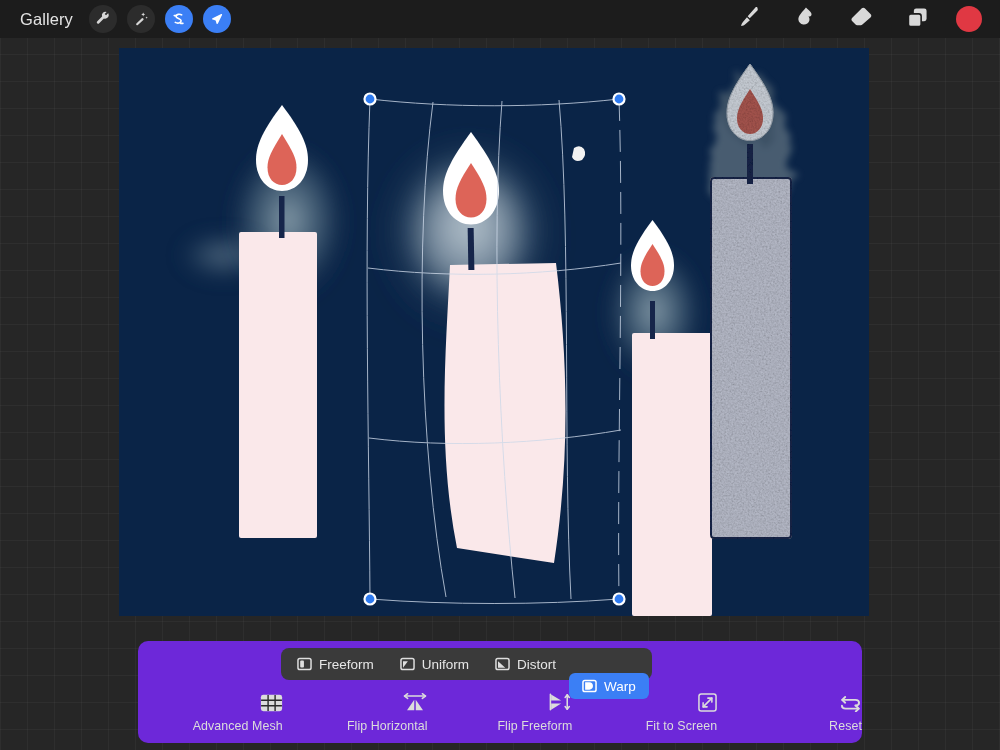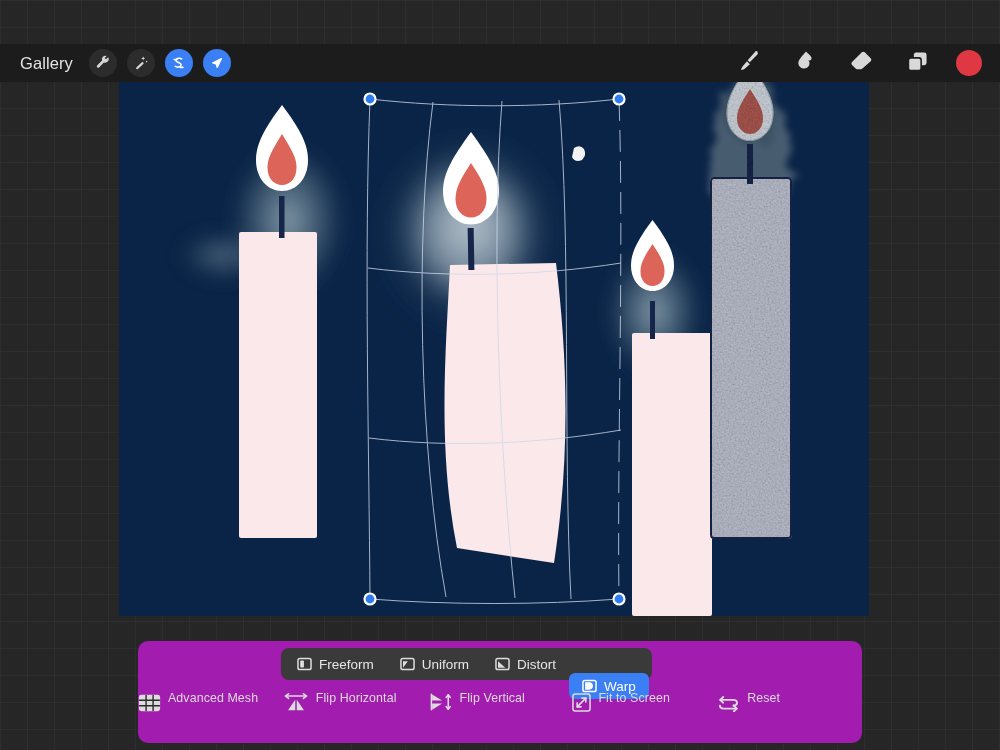--- a/index.html
+++ b/index.html
@@ -20,21 +20,20 @@
       linear-gradient(to bottom, rgba(255,255,255,0.035) 1px, transparent 1px);
     background-size:27px 27px;
   }
 
   
   #topbar {
     position:absolute; top:0; left:0; width:1000px; height:38px;
     background:#1c1c1c;
     display:flex; align-items:center;
     z-index:40;
-    margin-top:44px;
   }
   #topbar-left { display:flex; align-items:center; gap:10px; padding-left:14px; }
   #topbar-right { margin-left:auto; display:flex; align-items:center; gap:22px; padding-right:18px; }
 
   .gallery-label {
     font-size:16.5px; color:#e3e3e3; letter-spacing:.1px;
     padding:2px 6px; cursor:default;
   }
   .round-btn {
     width:28px; height:28px; border-radius:50%;
@@ -52,42 +51,42 @@
     position:absolute;
     left:119px; top:48px; width:750px; height:568px;
     z-index:10;
   }
   #artboard { position:absolute; inset:0; overflow:hidden; }
   #artboard svg { display:block; }
 
   
   #bottom-panel {
     position:absolute; left:138px; top:641px; width:724px; height:102px;
-    background:#a21caf; border-radius:10px; z-index:30;
+    background:#6d28d9; border-radius:10px; z-index:30;
   }
   #segmented {
     position:absolute; left:143px; top:7px;
     height:32px; background:#3a3a3a; border-radius:8px;
     display:flex; align-items:center; padding:3px;
   }
   .seg {
     display:flex; align-items:center; gap:7px;
     height:26px; padding:0 13px; border-radius:6px;
     font-size:13.5px; color:#e6e6e6; white-space:nowrap;
   }
   .seg.active { background:#3b7ff5; color:#ffffff;margin-top:44px; }
   .seg .seg-ic { width:15px; height:14px; display:block; }
 
   #actions-row {
     position:absolute; left:0; top:50px; width:724px;
     display:flex; align-items:flex-start;
   }
   .action {
     flex:1;
-    display:flex; flex-direction:row; align-items:flex-start; gap:7px;
+    display:flex; flex-direction:column; align-items:flex-end; gap:7px;
   }
   .action .act-ic { height:21px; display:flex; align-items:flex-end; justify-content:center; }
   .action .act-lb { font-size:12.4px; color:#dcdcdc; white-space:nowrap; letter-spacing:.1px; }
 </style>
 </head>
 <body>
 
 <div id="app-bg"></div>
 
 <div id="topbar">
@@ -358,21 +357,21 @@
     <div class="action">
       <span class="act-ic">
         <svg width="25" height="20" viewBox="0 0 26 22">
           <path d="M3 2.5v17M3 2.5L3 2.5" stroke="#dcdcdc" stroke-width="1.7" stroke-linecap="round"></path>
           <path d="M3.8 2.8L14.8 9.4 3.8 9.4z" fill="#dcdcdc"></path>
           <path d="M3.8 19.4L14.8 12.6 3.8 12.6z" fill="#dcdcdc"></path>
           <path d="M21.5 3v16" stroke="#dcdcdc" stroke-width="1.7" stroke-linecap="round"></path>
           <path d="M21.5 3l-2.3 3M21.5 3l2.3 3M21.5 19l-2.3-3M21.5 19l2.3-3" stroke="#dcdcdc" stroke-width="1.7" stroke-linecap="round"></path>
         </svg>
       </span>
-      <span class="act-lb">Flip Vertical</span>
+      <span class="act-lb">Flip Freeform</span>
     </div>
 
 
     <div class="action">
       <span class="act-ic">
         <svg width="19" height="19" viewBox="0 0 20 20">
           <rect x="1" y="1" width="18" height="18" rx="2.4" fill="none" stroke="#dcdcdc" stroke-width="1.6"></rect>
           <path d="M5.4 14.6L14.6 5.4" stroke="#dcdcdc" stroke-width="1.6" stroke-linecap="round"></path>
           <path d="M14.6 5.4h-4.2M14.6 5.4v4.2M5.4 14.6h4.2M5.4 14.6v-4.2" stroke="#dcdcdc" stroke-width="1.6" stroke-linecap="round"></path>
         </svg>

